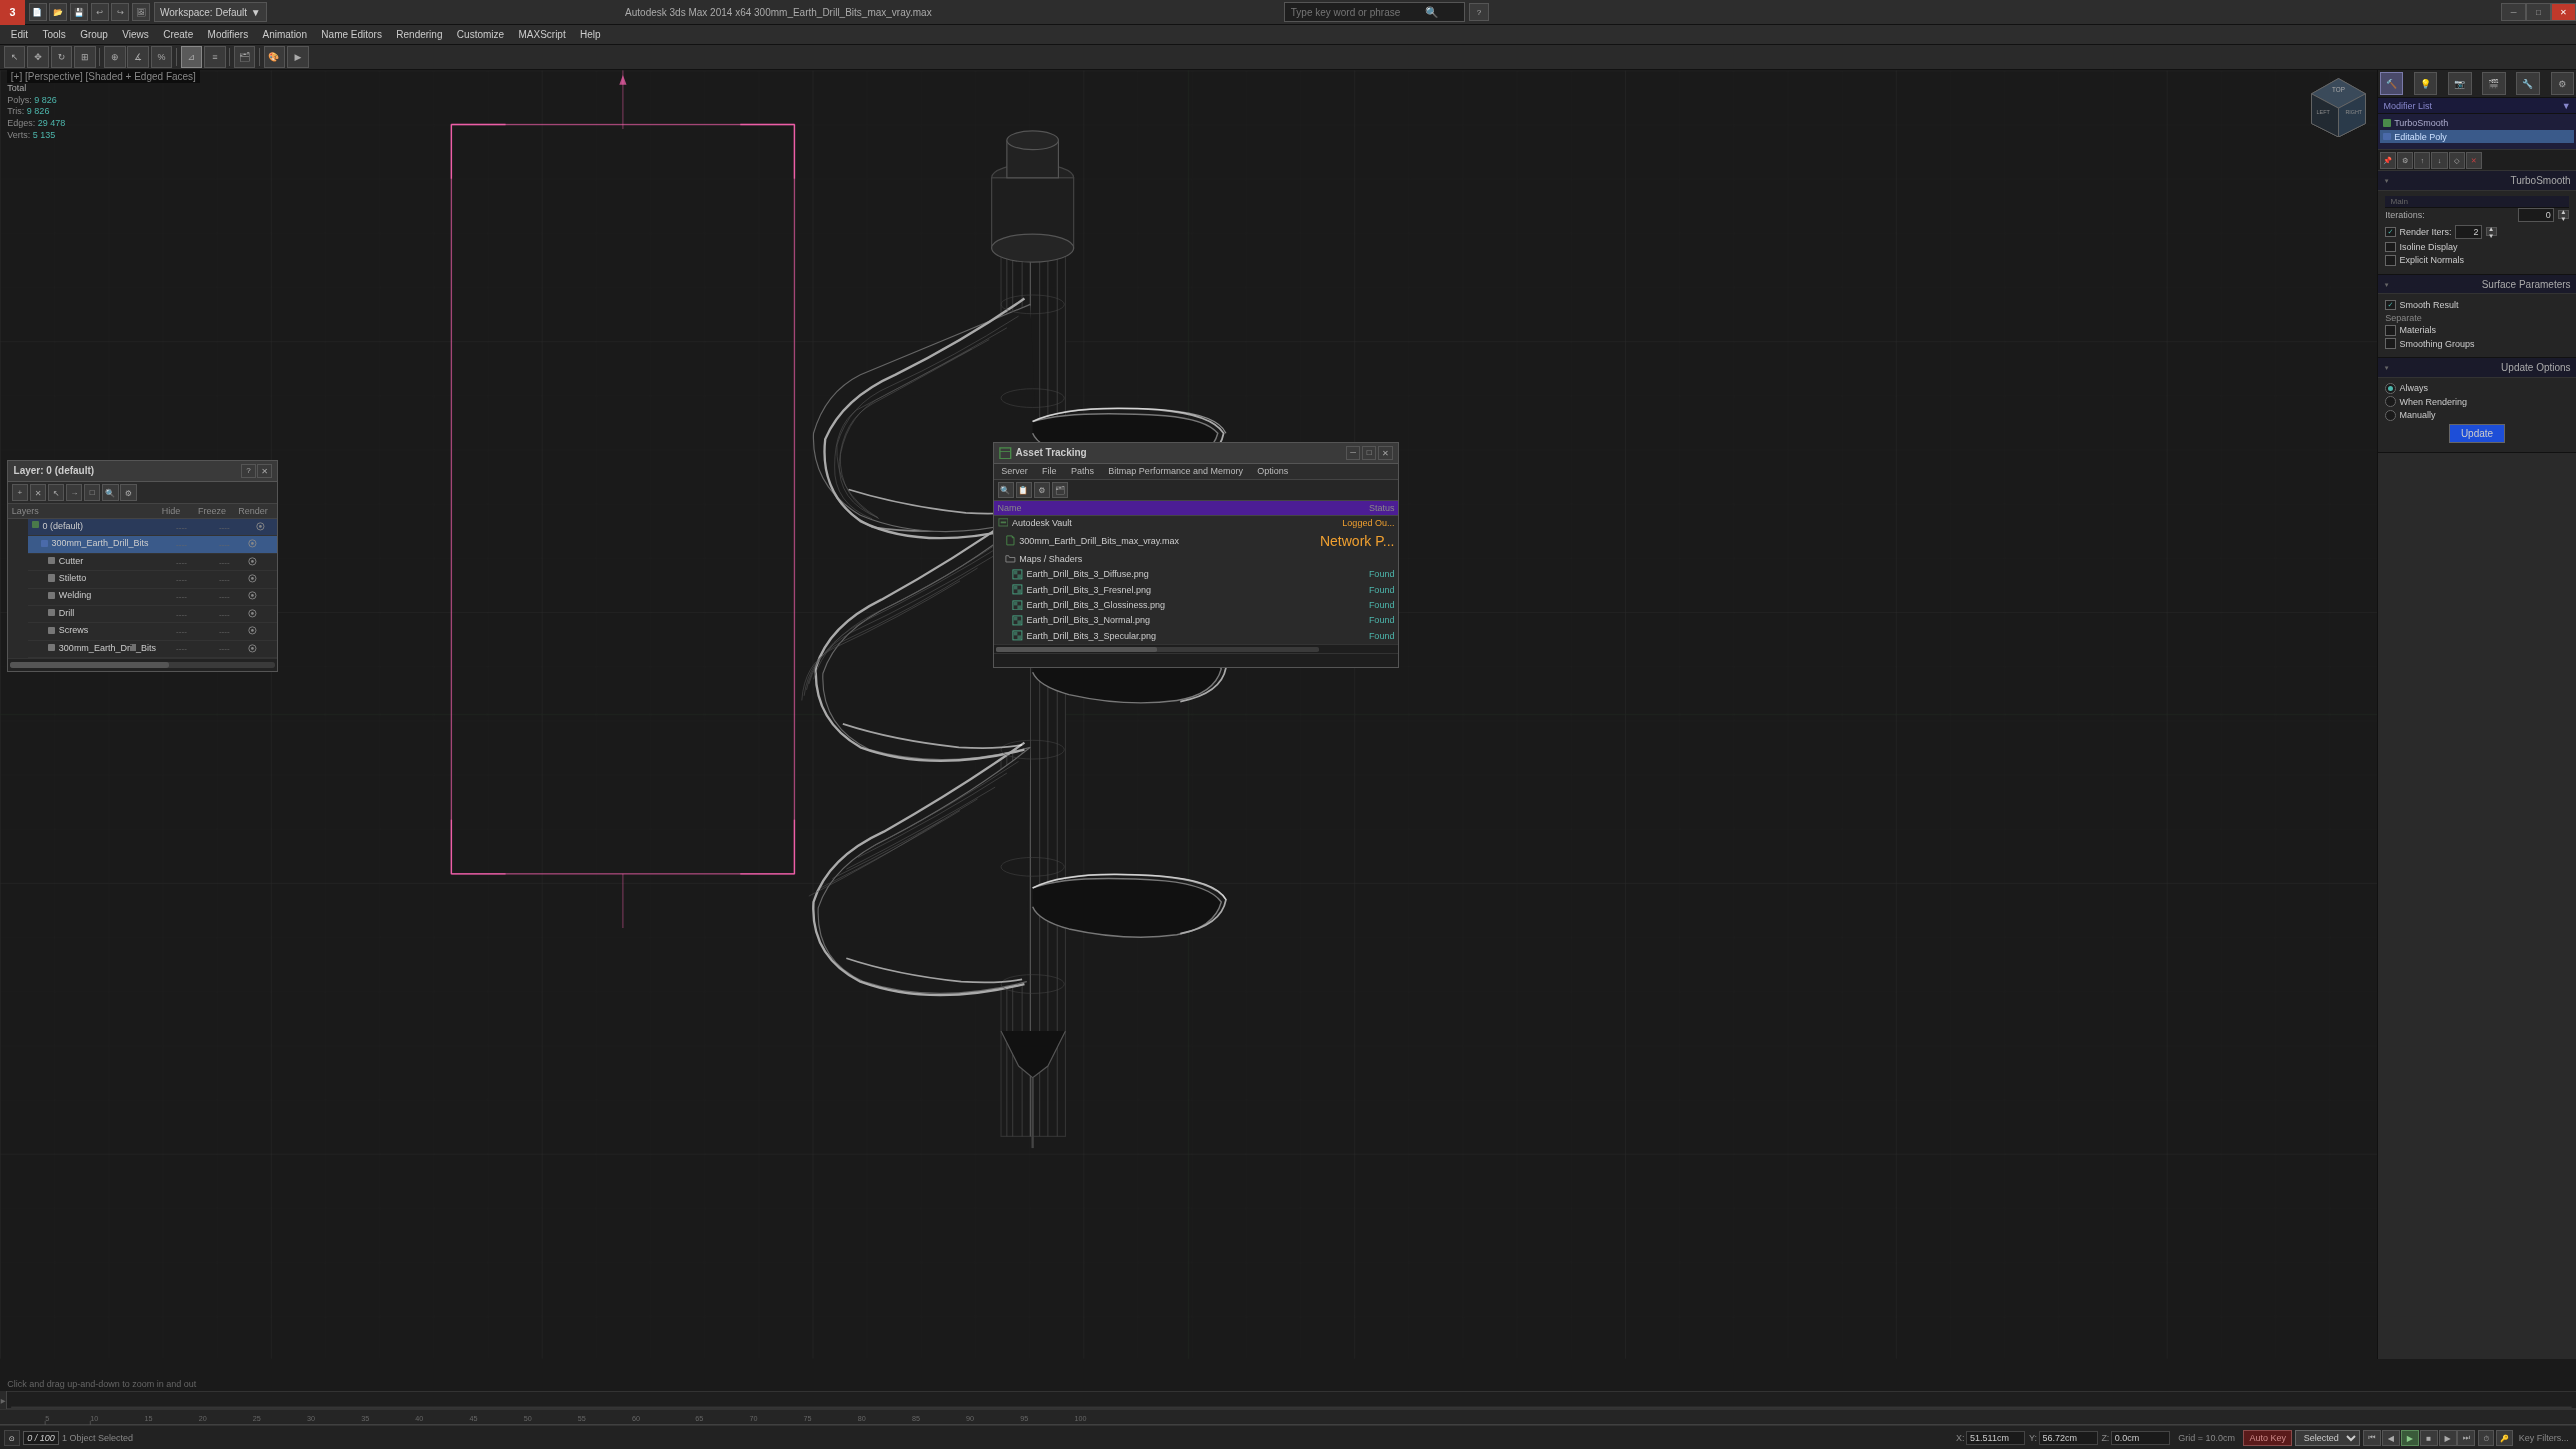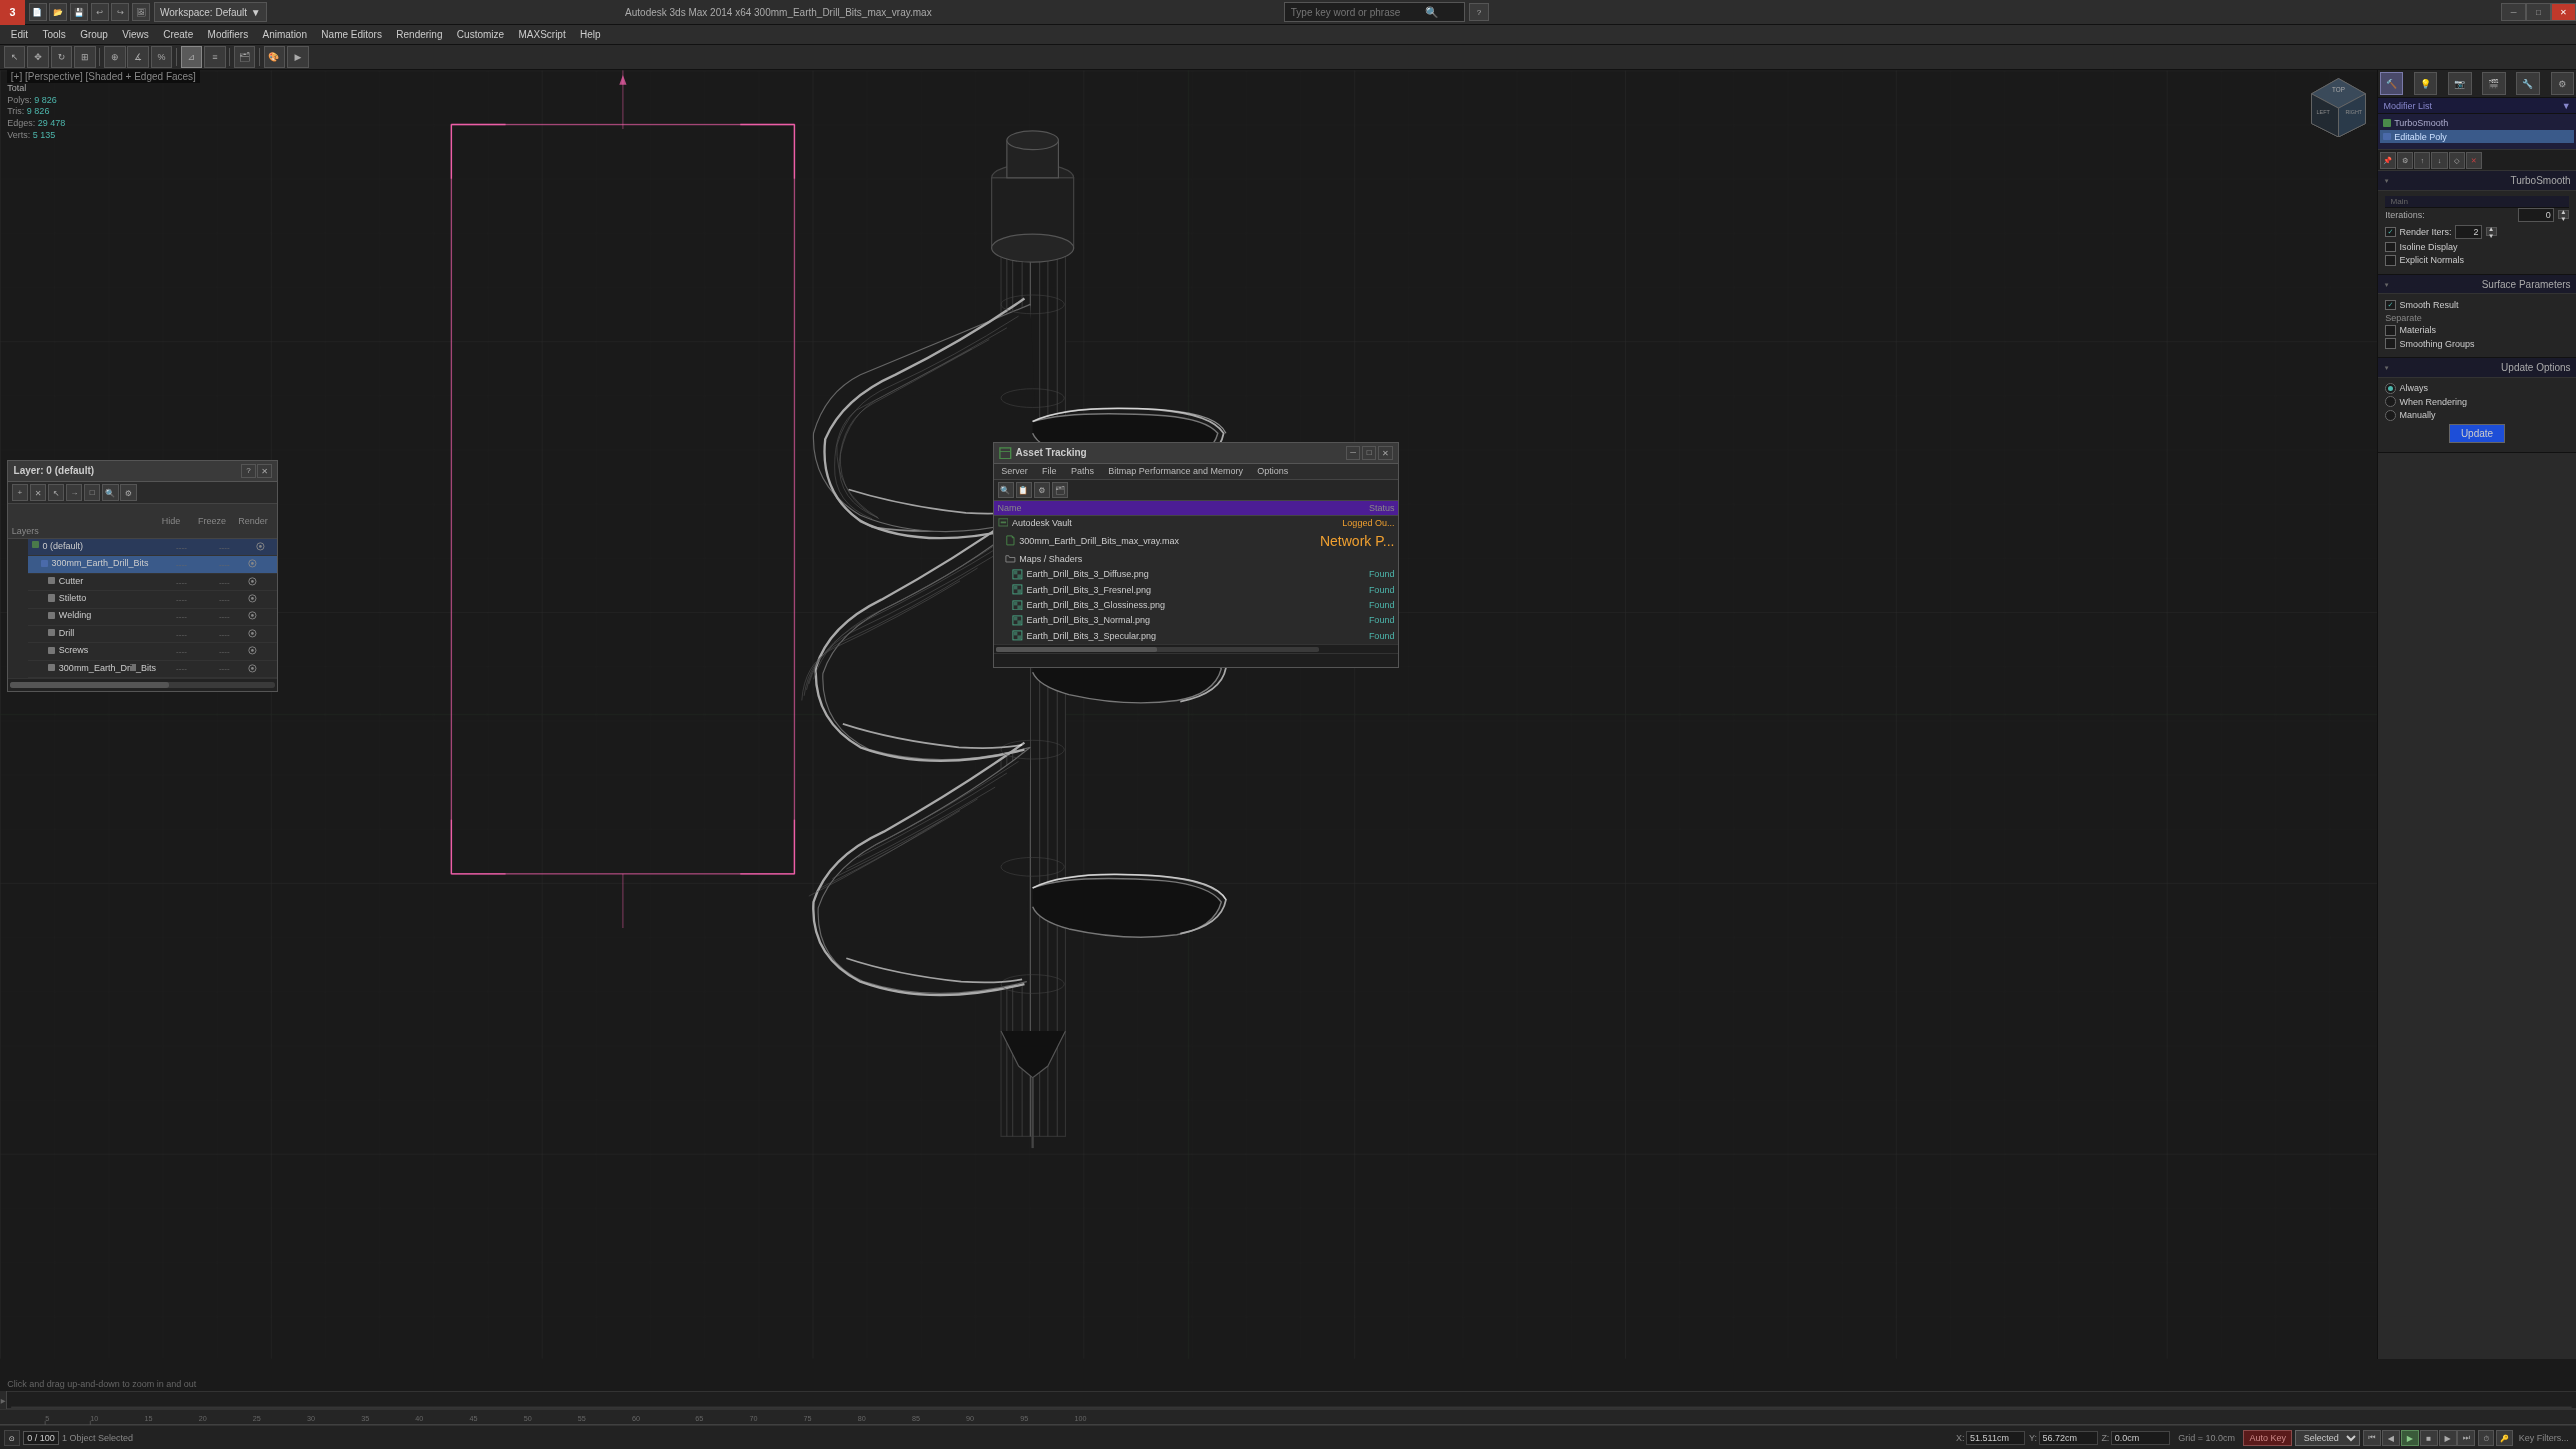--- a/index.html
+++ b/index.html
@@ -347,21 +347,21 @@
     }
     .layer-col-headers {
       display: flex;
       align-items: center;
       background: #333;
       border-bottom: 0.9px solid #444;
       font-size: 9px;
       color: #888;
       padding: 1.8px 3.6px;
     }
-    .layer-name-col { flex: 1; margin-top: 20px; }
+    .layer-name-col { flex: 1; }
     .layer-col { width: 41px; text-align: center; }
     .layer-row {
       display: flex;
       align-items: flex-start;
       padding: 1.8px 3.6px;
       border-bottom: 0.9px solid #333;
       font-size: 9px;
       cursor: pointer;
       margin-left: 20px;
     }
@@ -1150,21 +1150,21 @@
       <text x="1190" y="12" fill="#666" font-size="8">100</text>
     </svg>
   </div>
 
   <div style="height:23.5px;display:flex;align-items:center;padding:0 3.6px;gap:2.7px;">
 
     <div style="display:flex;align-items:center;gap:1.8px;">
       <div style="width:16.3px;height:16.3px;background:#2a2a2a;border:0.9px solid #444;display:flex;align-items:center;justify-content:center;font-size:7.2px;cursor:pointer;">⊙</div>
     </div>
 
-    <div style="background:#1a1a1a;border:0.9px solid #555;padding:0.9px 3.6px;font-size:9px;color:#ccc;min-width:32px;text-align:center;">
+    <div style="background:#1a1a1a;border:0.9px solid #555;padding:0.9px 3.6px;font-size:9px;color:#ccc;min-width:32px;text-align:center;font-style:italic;">
       <span>0</span>
       <span> / </span>
       <span>100</span>
     </div>
 
     <div style="flex:1;font-size:9px;color:#888;">
       <span>1 Object Selected</span>
     </div>
 
     <div style="display:flex;align-items:center;gap:3.6px;">

